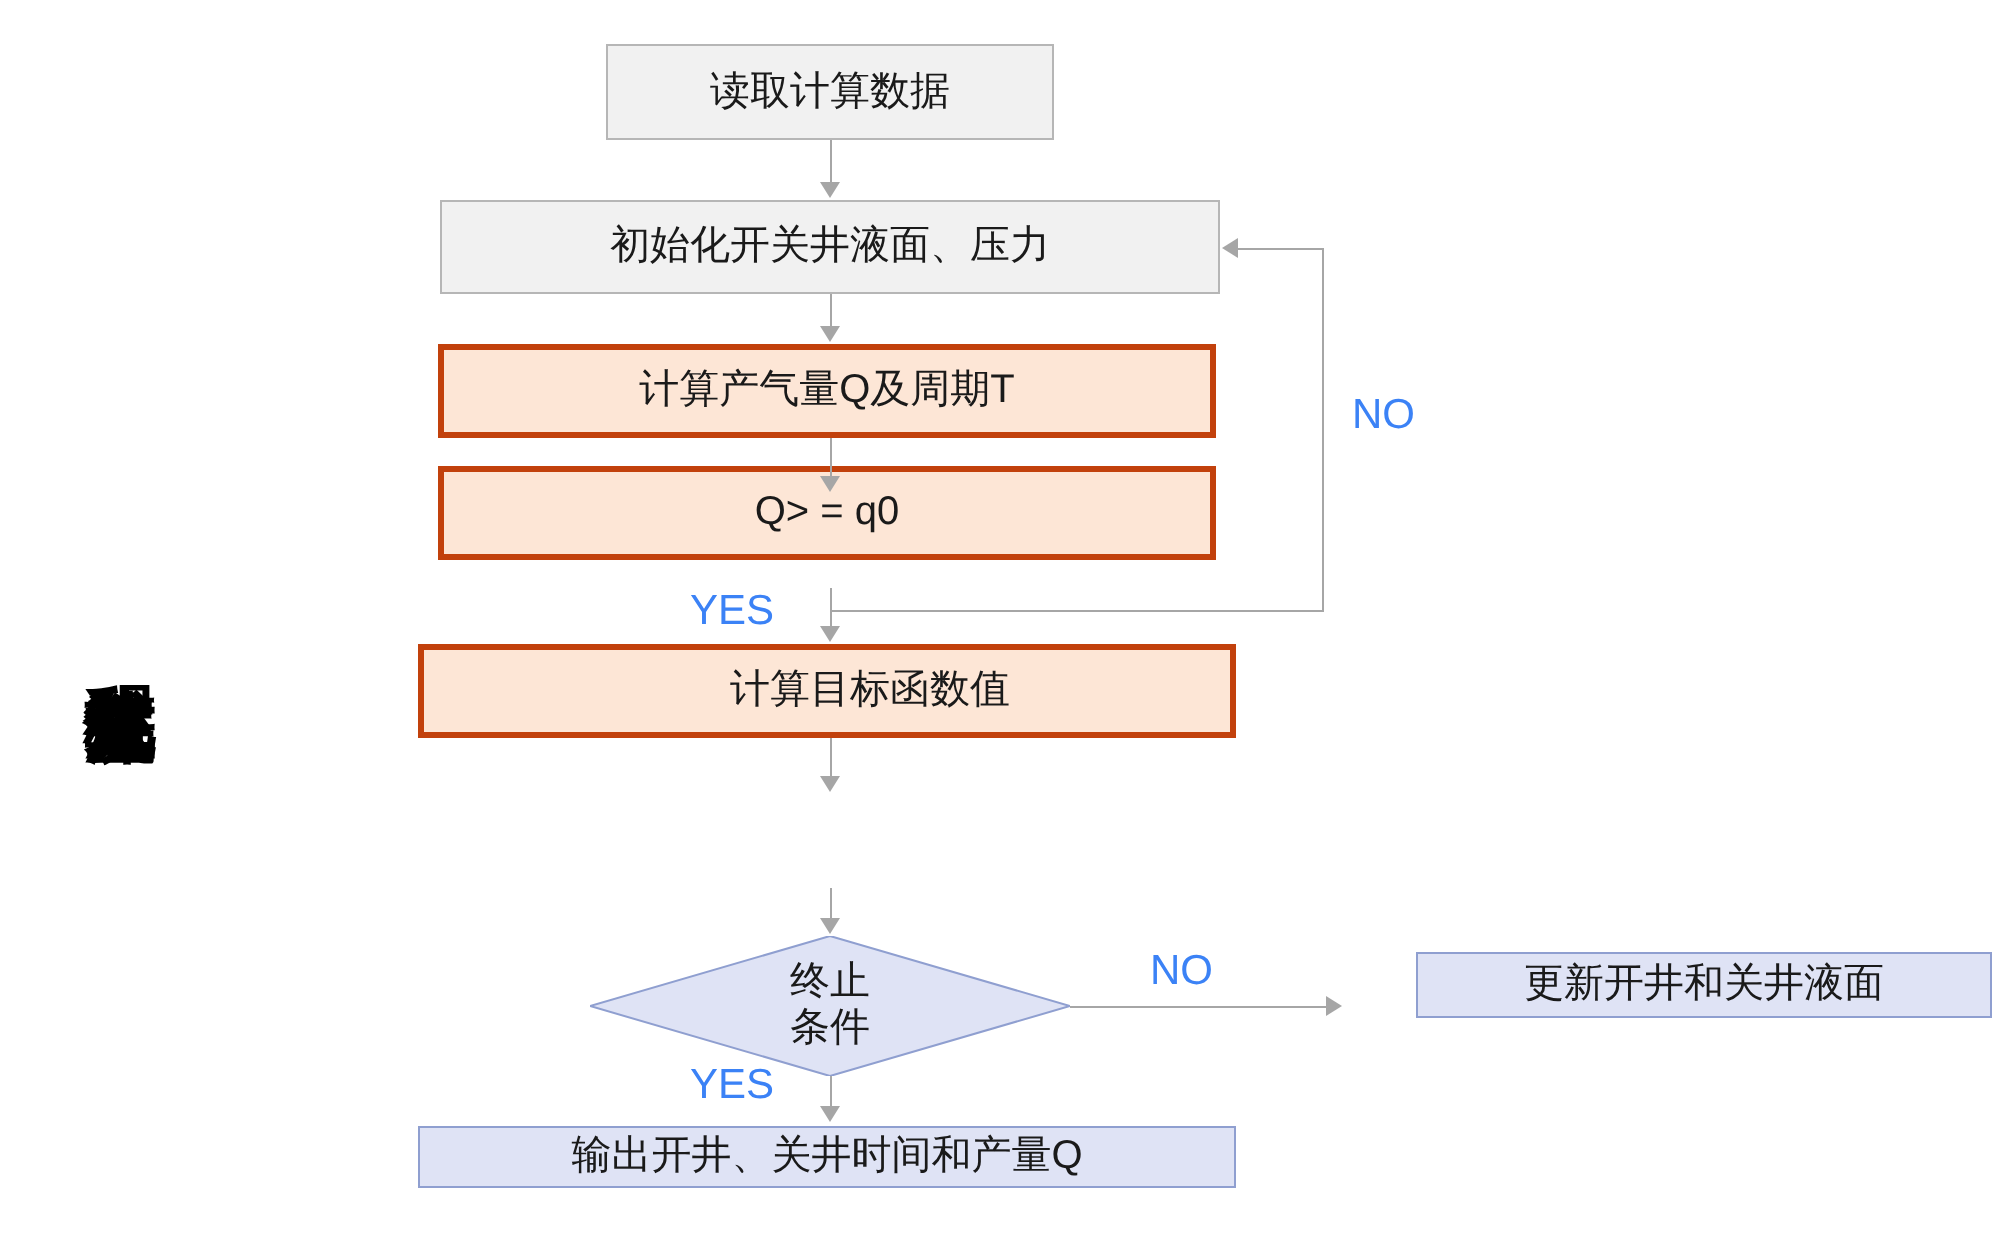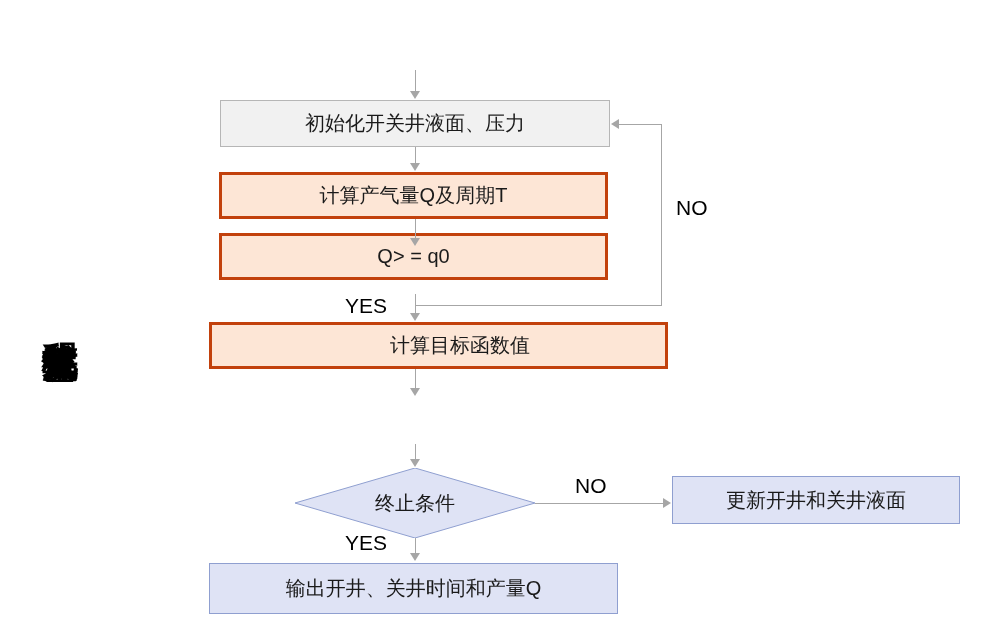--- a/index.html
+++ b/index.html
@@ -70,20 +70,21 @@
     left: 0;
     top: 0;
   }
   .diamond-label {
     position: absolute;
     left: 0;
     top: 0;
     width: 100%;
     height: 100%;
     display: flex;
+    flex-direction: column;
     align-items: center;
     justify-content: center;
     font-size: 20px;
     color: #1a1a1a;
     line-height: 1.15;
     text-align: center;
   }
 
   
   .edge-v {
@@ -118,65 +119,68 @@
     height: 0;
     border-top: 5px solid transparent;
     border-bottom: 5px solid transparent;
     border-left: 8px solid #a6a6a6;
   }
 
   
   .edge-label {
     position: absolute;
     font-size: 21px;
-    color: #000000;
+    color: #3b82f6;
     white-space: pre;
     text-align: right;
   }
 </style>
 </head>
 <body>
 
 <div id="canvas">
 
   <div class="side-title">柱塞优化算法流程</div>
 
+  <div class="node node-gray" style="left:303px; top:22px; width:224px; height:48px;">
+    <span>读取计算数据</span>
+  </div>
 
   <div class="node node-gray" style="left:220px; top:100px; width:390px; height:47px;">
     <span>初始化开关井液面、压力</span>
   </div>
 
   <div class="node node-orange" style="left:219px; top:172px; width:389px; height:47px;">
     <span>计算产气量Q及周期T</span>
   </div>
 
   <div class="node node-orange" style="left:219px; top:233px; width:389px; height:47px;">
     <span>Q&gt; = q0</span>
   </div>
 
-  <div class="node node-orange" style="left:209px; top:322px; width:459px; height:47px;padding-left:43px;">
+  <div class="node node-orange" style="left:209px; top:322px; width:409px; height:47px;padding-left:43px;">
     <span>计算目标函数值</span>
   </div>
 
 
   <div class="diamond-wrap" style="left:295px; top:468px; width:240px; height:70px;">
     <svg width="240" height="70" viewBox="0 0 240 70">
       <polygon points="120,0 240,35 120,70 0,35" fill="#dfe3f5" stroke="#8f9fd0" stroke-width="1"></polygon>
     </svg>
     <div class="diamond-label">
       <span>终止</span>
       <span>条件</span>
     </div>
   </div>
 
-  <div class="node node-blue" style="left:672px; top:476px; width:288px; height:48px;">
+  <div class="node node-blue" style="left:708px; top:476px; width:288px; height:33px;">
     <span>更新开井和关井液面</span>
   </div>
 
-  <div class="node node-blue" style="left:209px; top:563px; width:409px; height:51px;">
+  <div class="node node-blue" style="left:209px; top:563px; width:409px; height:31px;">
     <span>输出开井、关井时间和产量Q</span>
   </div>
 
   <div class="edge-v" style="left:415px; top:70px; height:22px;"></div>
   <div class="arrow-down" style="left:410px; top:91px;"></div>
 
   <div class="edge-v" style="left:415px; top:147px; height:17px;"></div>
   <div class="arrow-down" style="left:410px; top:163px;"></div>
 
   <div class="edge-v" style="left:415px; top:219px; height:20px;"></div>

